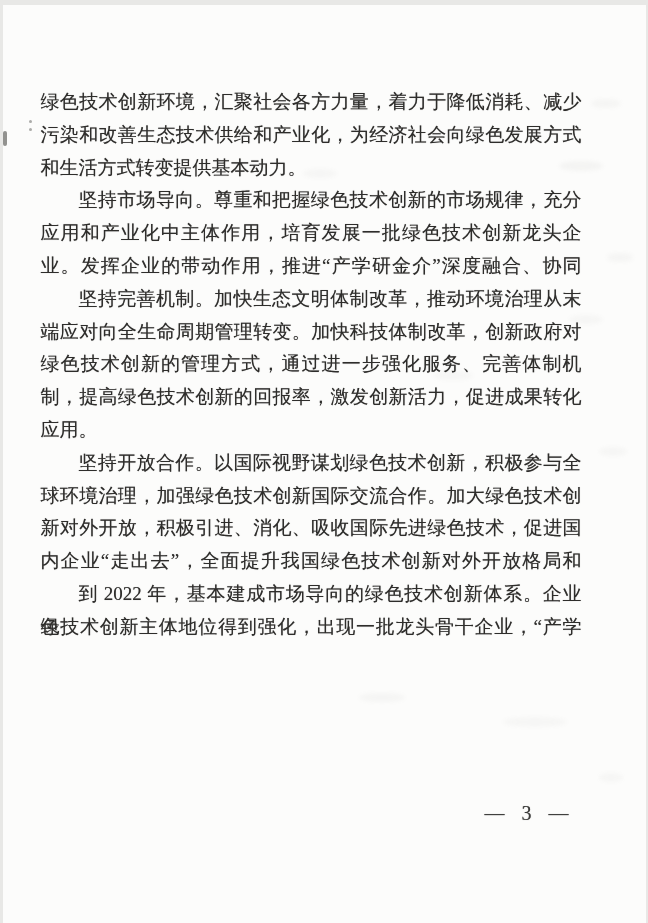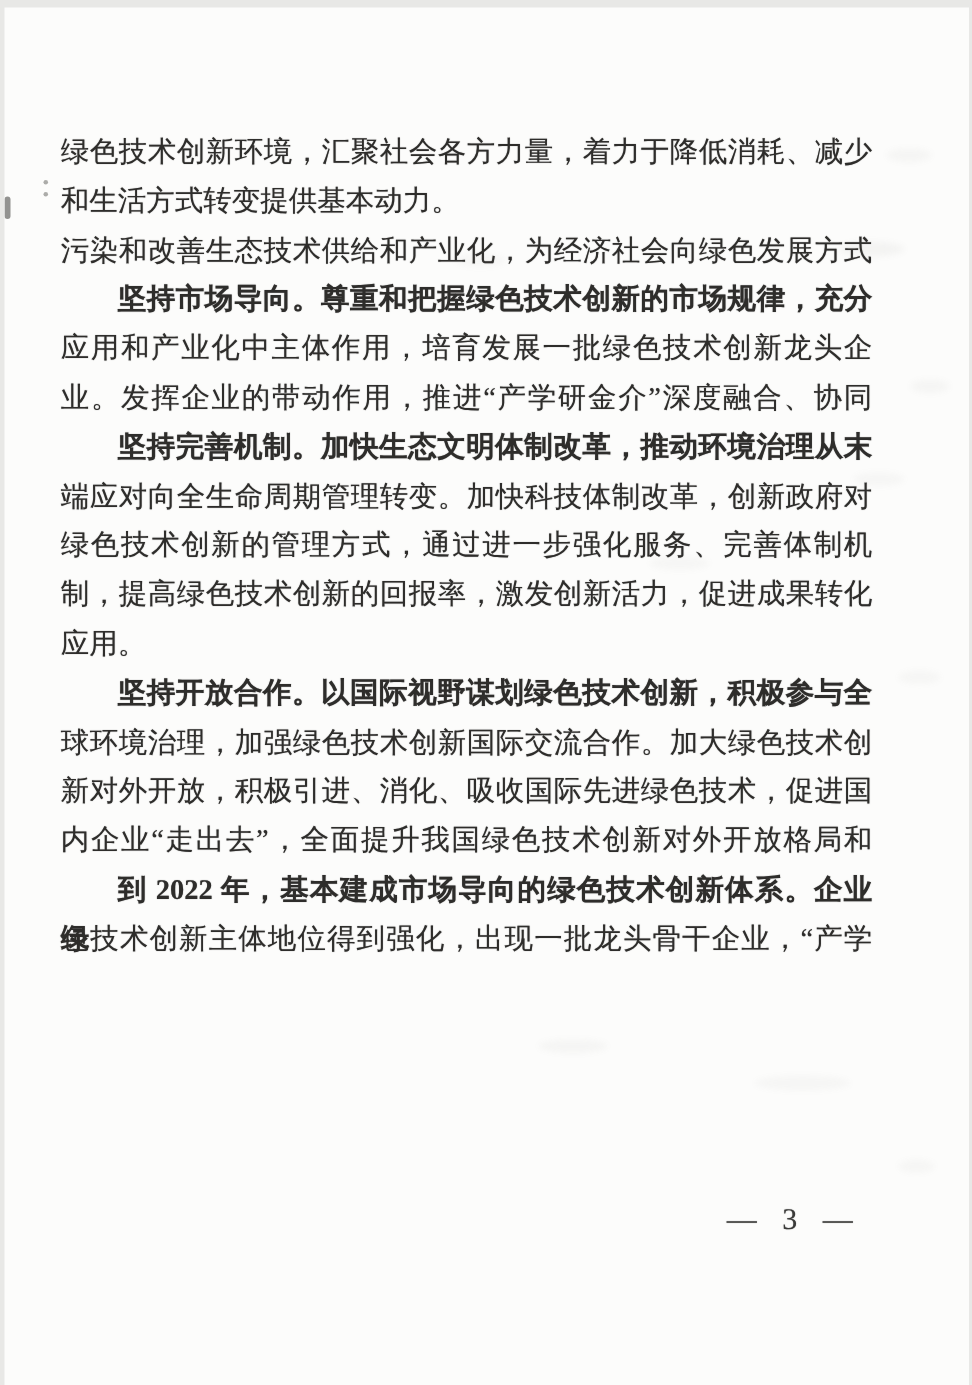--- a/index.html
+++ b/index.html
@@ -30,21 +30,20 @@
     text-align: justify;
     text-align-last: left;
     text-shadow: 0 0 0.7px rgba(45, 45, 45, 0.55);
     letter-spacing: 0;
   }
   .line.just {
     text-align-last: justify;
   }
   .line.indent {
     text-indent: 38px;
-    font-weight: bold;
   }
   .page-number {
     position: absolute;
     left: 482px;
     top: 797px;
     font-size: 20px;
     letter-spacing: 6px;
     color: #3a3a38;
     text-shadow: 0 0 0.7px rgba(45, 45, 45, 0.5);
     white-space: nowrap;
@@ -76,22 +75,22 @@
     opacity: 0.55;
   }
 </style>
 </head>
 <body>
 
 <div class="page">
 
   <div class="text-body">
       <div class="line just">绿色技术创新环境，汇聚社会各方力量，着力于降低消耗、减少</div>
+      <div class="line just">污染和改善生态技术供给和产业化，为经济社会向绿色发展方式</div>
       <div class="line">和生活方式转变提供基本动力。</div>
-      <div class="line just">污染和改善生态技术供给和产业化，为经济社会向绿色发展方式</div>
       <div class="line indent just">坚持市场导向。尊重和把握绿色技术创新的市场规律，充分</div>
       <div class="line just">应用和产业化中主体作用，培育发展一批绿色技术创新龙头企</div>
       <div class="line just">业。发挥企业的带动作用，推进“产学研金介”深度融合、协同</div>
       <div class="line indent just">坚持完善机制。加快生态文明体制改革，推动环境治理从末</div>
       <div class="line just">端应对向全生命周期管理转变。加快科技体制改革，创新政府对</div>
       <div class="line just">绿色技术创新的管理方式，通过进一步强化服务、完善体制机</div>
       <div class="line just">制，提高绿色技术创新的回报率，激发创新活力，促进成果转化</div>
       <div class="line">应用。</div>
       <div class="line indent just">坚持开放合作。以国际视野谋划绿色技术创新，积极参与全</div>
       <div class="line just">球环境治理，加强绿色技术创新国际交流合作。加大绿色技术创</div>

